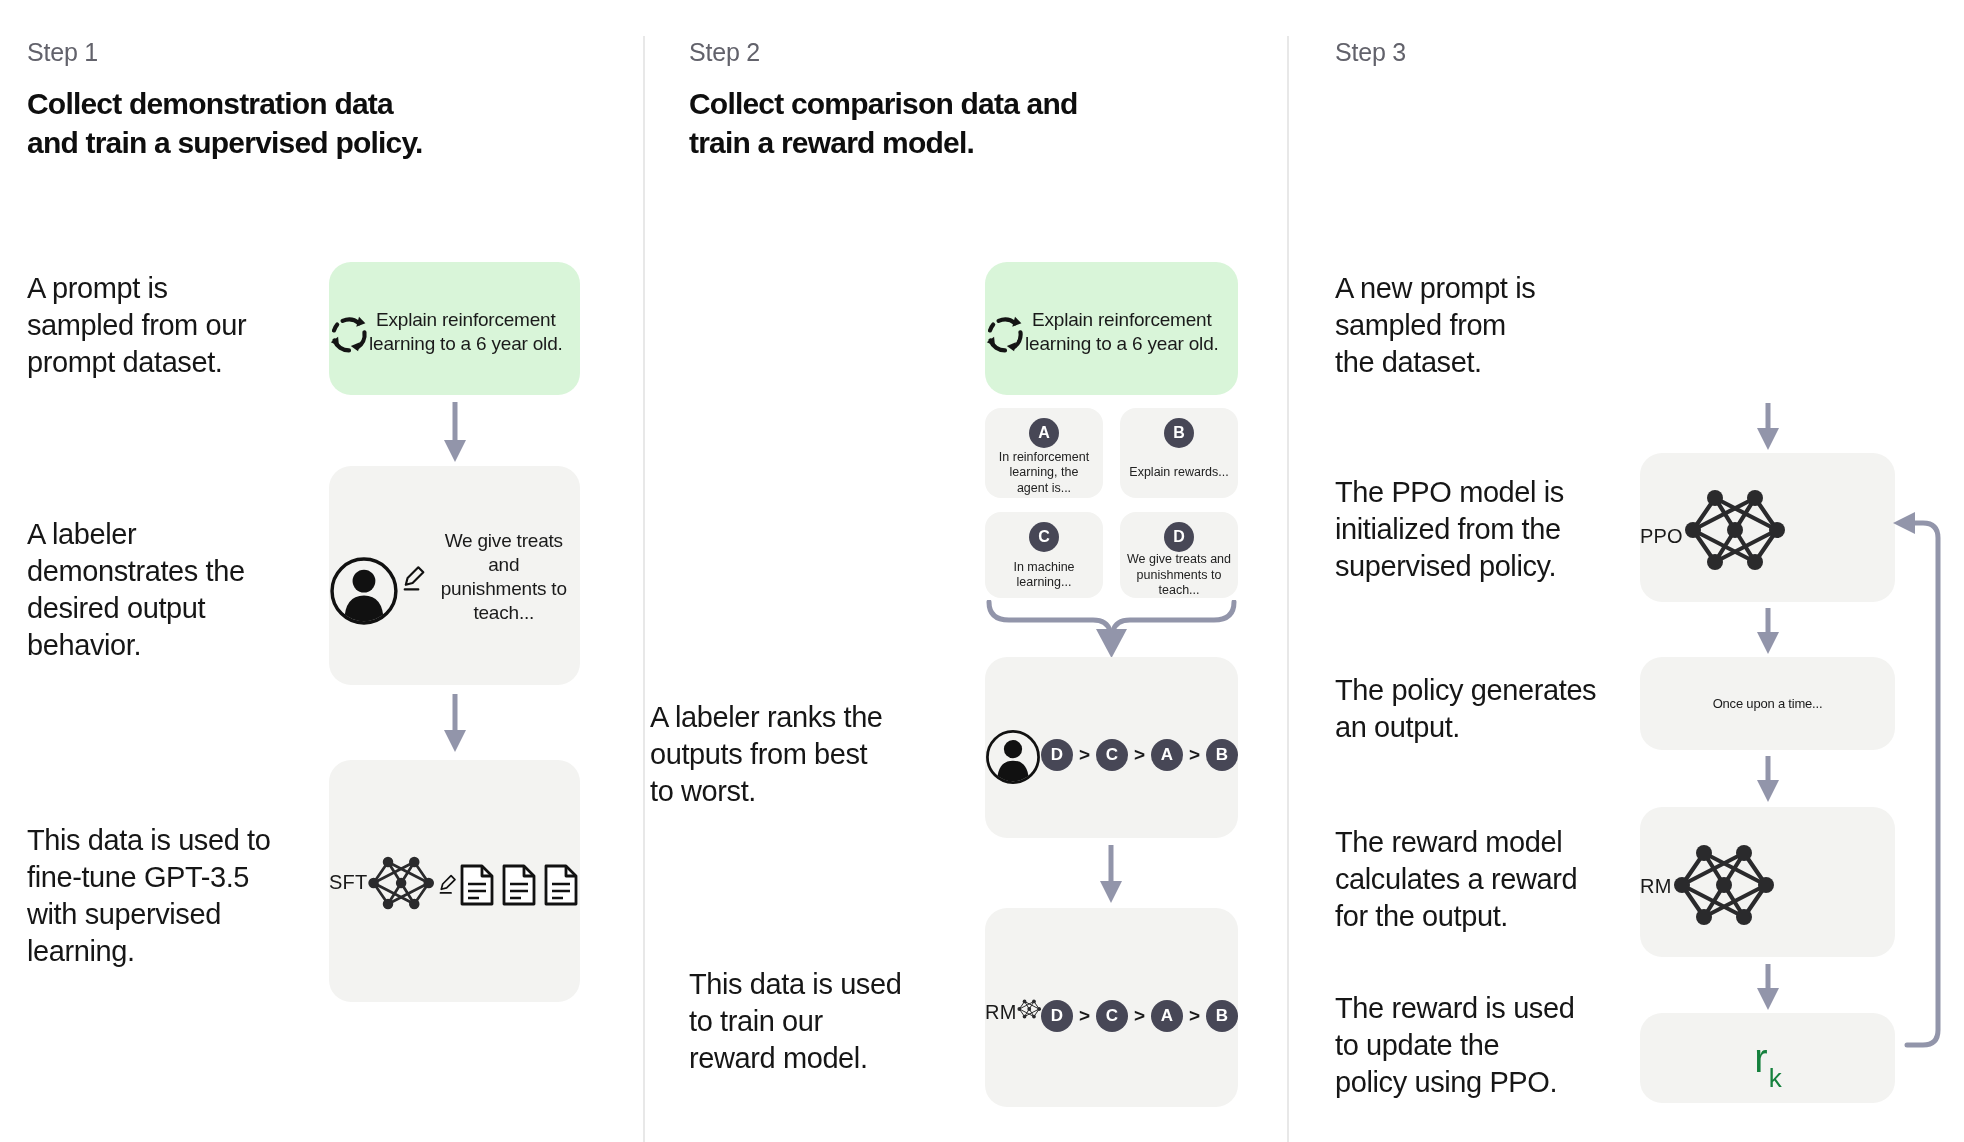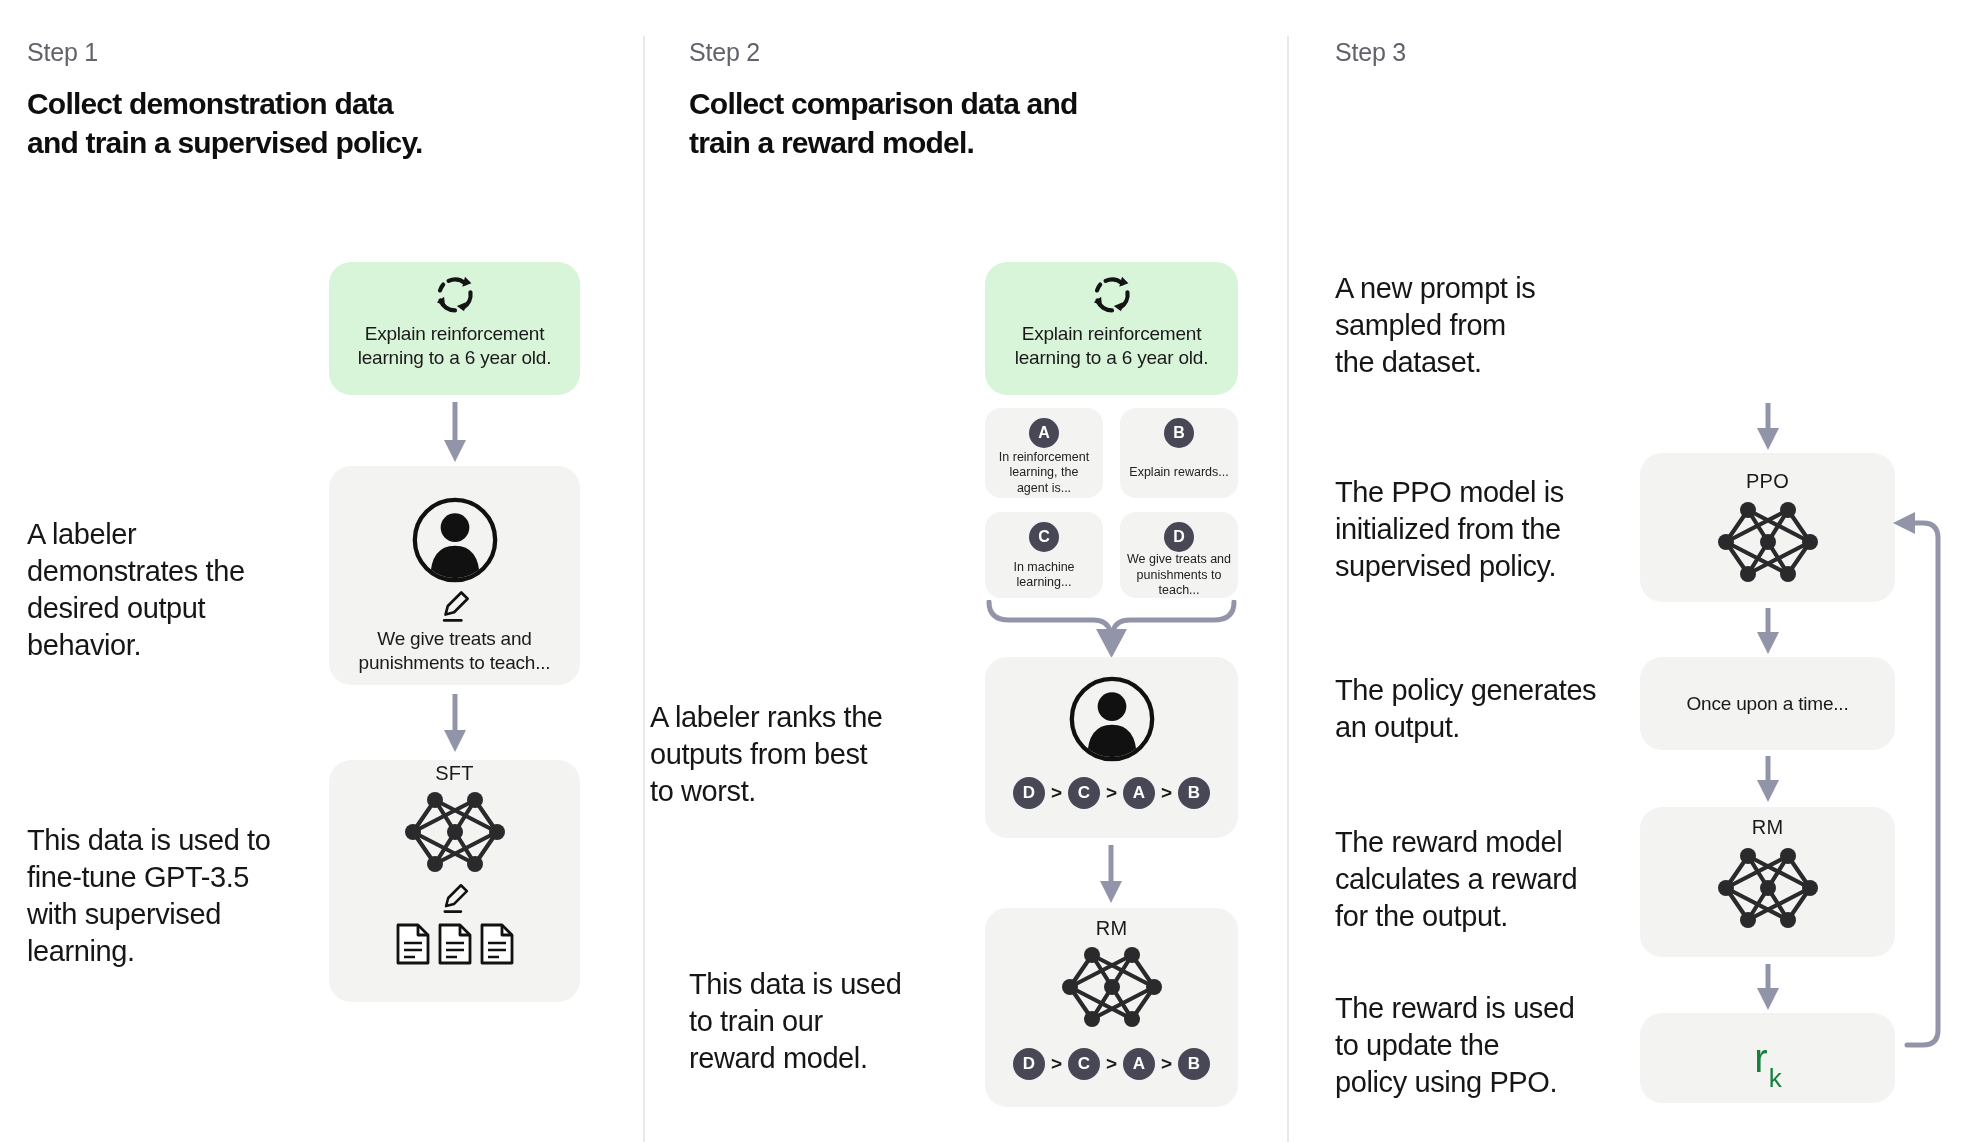--- a/index.html
+++ b/index.html
@@ -3,21 +3,21 @@
 <meta charset="utf-8">
 <style>
   html,body{margin:0;padding:0;background:#ffffff;}
   #page{position:relative;width:1964px;height:1142px;background:#fff;overflow:hidden;
         font-family:"Liberation Sans","DejaVu Sans",sans-serif;color:#141414;}
   .abs{position:absolute;}
   .divider{position:absolute;top:36px;height:1106px;width:2px;background:#e8e8e8;}
   .step-label{font-size:25px;color:#62626b;letter-spacing:-.2px;}
   .heading{font-size:30px;font-weight:bold;color:#0e0e0e;line-height:39px;letter-spacing:-.8px;white-space:pre-line;}
   .caption{font-size:29px;color:#161616;line-height:37px;letter-spacing:-.4px;white-space:pre-line;}
-  .bigbox{position:absolute;border-radius:22px;display:flex;flex-direction:column;align-items:center;}
+  .bigbox{position:absolute;border-radius:22px;display:flex;align-items:center;}
   .graybox{background:#f3f3f1;}
   .greenbox{background:#d9f5d9;}
   .boxtext{font-size:19px;line-height:24px;color:#1a1a1a;text-align:center;letter-spacing:-.2px;white-space:pre-line;}
   .boxtitle{font-size:20px;color:#1a1a1a;letter-spacing:.2px;}
   .smallbox{position:absolute;background:#f3f3f1;border-radius:16px;display:flex;flex-direction:column;align-items:center;}
   .badge{width:30px;height:30px;border-radius:50%;background:#474756;color:#fff;font-size:16px;font-weight:bold;
          display:flex;align-items:center;justify-content:center;flex:0 0 auto;}
   .smalltext{font-size:12.5px;line-height:15.5px;color:#222;text-align:center;white-space:pre-line;
              flex:1;display:flex;align-items:center;justify-content:center;}
   .rankrow{display:flex;align-items:center;gap:5px;}
@@ -90,20 +90,23 @@
 
 <div id="page">
 
   <div class="divider" style="left:643px"></div>
   <div class="divider" style="left:1287px"></div>
 
   <div class="abs step-label" style="left:27px;top:38px">Step 1</div>
   <div class="abs heading" style="left:27px;top:84px;width:610px">Collect demonstration data
 and train a supervised policy.</div>
 
+  <div class="abs caption" style="left:27px;top:270px;width:300px">A prompt is
+sampled from our
+prompt dataset.</div>
 
   <div class="bigbox greenbox" style="left:329px;top:262px;width:251px;height:133px">
     <svg class="icon" width="40" height="40" style="margin-top:13px">
         <use href="#sym-cycle"></use>
       </svg>
     <div class="boxtext" style="margin-top:7px">Explain reinforcement
 learning to a 6 year old.</div>
   </div>
 
   <svg class="abs" style="left:443px;top:402px" width="24" height="60">
@@ -270,21 +273,21 @@
 
   <svg class="abs" style="left:1756px;top:608px" width="24" height="46">
     <line x1="12" y1="0" x2="12" y2="26" stroke="#9295aa" stroke-width="5"></line>
     <polygon points="1,24 23,24 12,46" fill="#9295aa"></polygon>
   </svg>
 
   <div class="abs caption" style="left:1335px;top:672px;width:310px">The policy generates
 an output.</div>
 
   <div class="bigbox graybox" style="left:1640px;top:657px;width:255px;height:93px;justify-content:center">
-    <div class="boxtext" style="font-size:19px">Once upon a time...</div>
+    <div class="boxtext" style="font-size:13px">Once upon a time...</div>
   </div>
 
   <svg class="abs" style="left:1756px;top:756px" width="24" height="46">
     <line x1="12" y1="0" x2="12" y2="26" stroke="#9295aa" stroke-width="5"></line>
     <polygon points="1,24 23,24 12,46" fill="#9295aa"></polygon>
   </svg>
 
   <div class="abs caption" style="left:1335px;top:824px;width:310px">The reward model
 calculates a reward
 for the output.</div>

